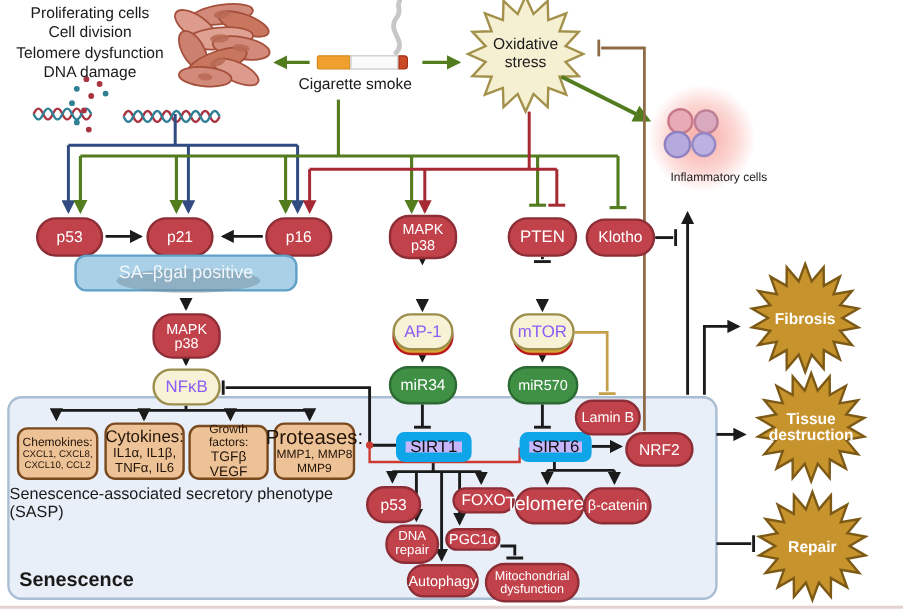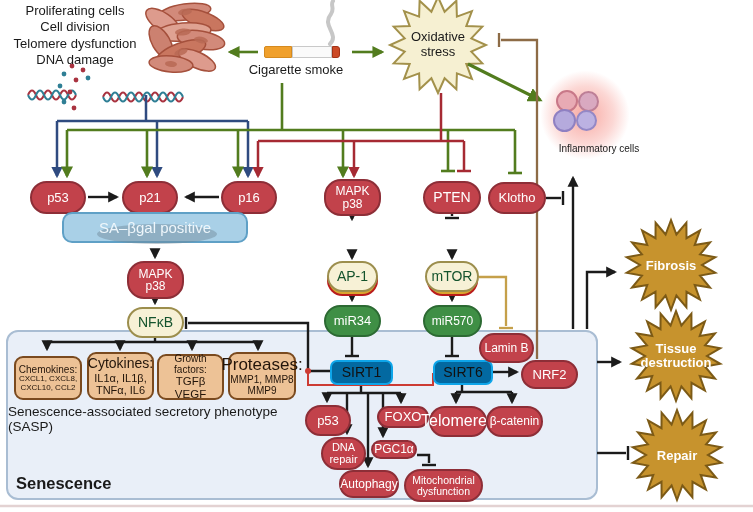--- a/index.html
+++ b/index.html
@@ -5,23 +5,23 @@
   html,body{margin:0;padding:0;background:#fff;}
   #stage{position:relative;width:753px;height:512px;background:#ffffff;overflow:hidden;
          font-family:"Liberation Sans",sans-serif;color:#1a1a1a;}
   .abs{position:absolute;box-sizing:border-box;}
   .txt{position:absolute;z-index:4;box-sizing:border-box;}
   .center{display:flex;align-items:center;justify-content:center;text-align:center;}
   .node{position:absolute;z-index:3;display:flex;align-items:center;justify-content:center;
         text-align:center;border-radius:17px;line-height:1.02;box-sizing:border-box;font-size:13px;}
   .red{background:#c2424b;border:2px solid #8d2e37;color:#fff;}
   .gold{background:#d9a630;border:2px solid #b91c1c;color:#fff;margin-top:44px;}
-  .cream{background:#f7f1d6;border:2px solid #9c8e4d;color:#14532d;}
+  .cream{background:#f7f1d6;border:2px solid #9c8e4d;color:#8b5cf6;}
   .greenN{background:#3f8f45;border:2px solid #2c6a33;color:#fff;}
-  .sirt{background:#0369a1;border:2px solid #0ea5e9;color:#111;border-radius:7px;font-size:14px;}
+  .sirt{background:#c4b5fd;border:8px solid #0ea5e9;color:#111;border-radius:7px;font-size:14px;}
   .prewrap{white-space:pre-line;}
   .sasp-box{position:absolute;z-index:3;background:#edc296;border:2px solid #7a4a1f;border-radius:9px;
             color:#23150a;display:flex;flex-direction:column;align-items:center;justify-content:center;
             text-align:center;box-sizing:border-box;line-height:1.1;}
   #senescence-panel{left:6px;top:330px;width:592px;height:170px;background:#e9eff8;
             border:2px solid #a9bdd3;border-radius:12px;z-index:1;}
   #sa-bgal{left:62px;top:212px;width:186px;height:31px;background:#a9d0e7;border:2px solid #5fa0c6;
            border-radius:10px;z-index:3;color:#eef6fb;font-size:15px;}
   #sa-bgal .ellipse{position:absolute;left:33px;top:10px;width:120px;height:20px;border-radius:50%;
            background:rgba(110,135,150,.45);}

